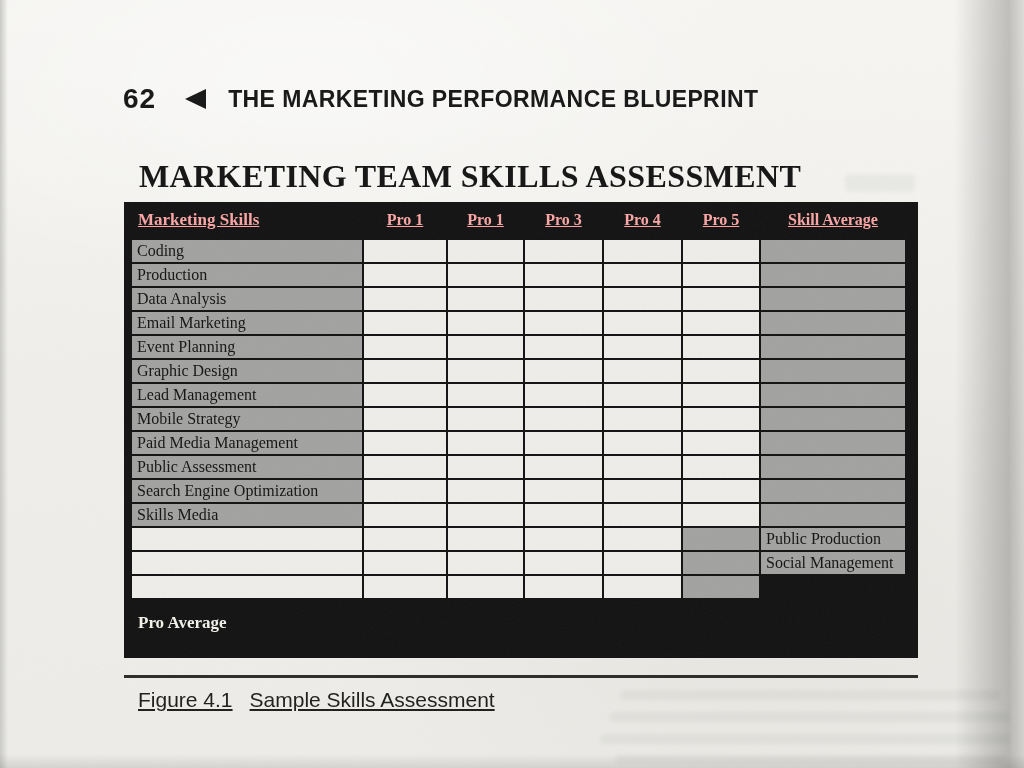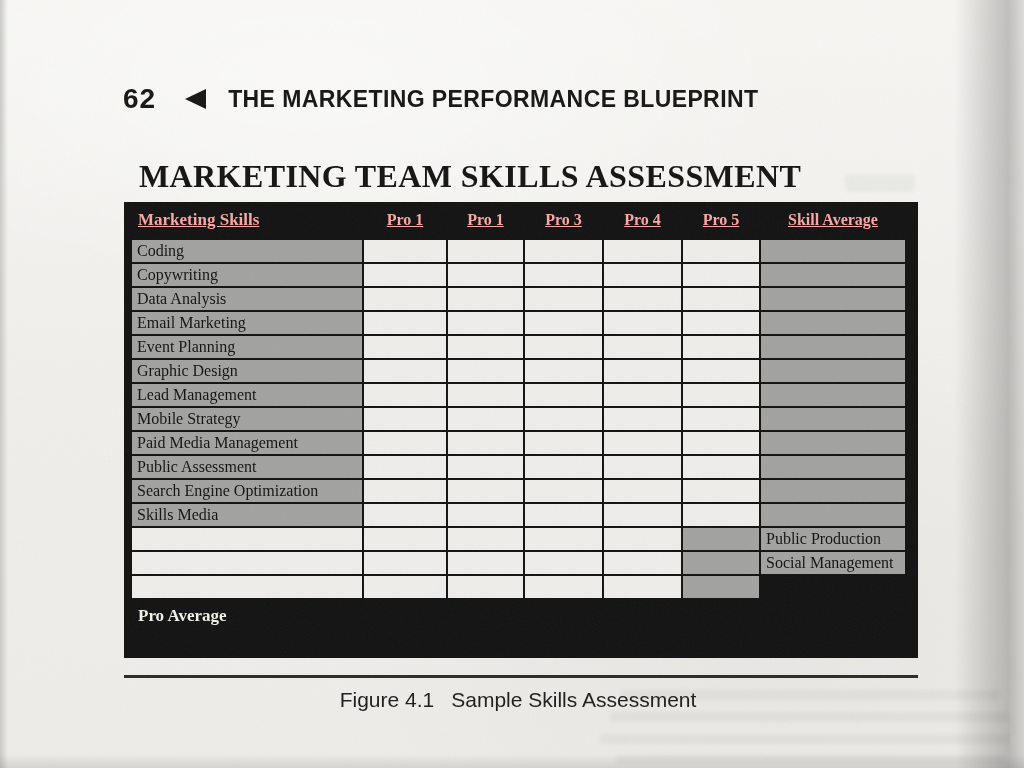--- a/index.html
+++ b/index.html
@@ -68,38 +68,38 @@
   }
   .hc.first{justify-content:flex-start;padding-left:6px;font-size:17px;}
   .nc{
     background:var(--gray,#a2a2a0);color:#131313;
     font-family:"Liberation Serif", serif;font-size:16px;
     display:flex;align-items:center;padding-left:5px;white-space:nowrap;overflow:hidden;
   }
   .wc{background:var(--white,#eeede9);}
   .ac{background:var(--gray,#a2a2a0);}
   .tbl-footer{
-    margin-top:8px;height:33px;width:761px;display:flex;align-items:flex-start;
+    margin-top:8px;height:33px;width:761px;display:flex;align-items:center;
   }
   .f-label{
     width:232px;box-sizing:border-box;padding-left:6px;
     color:#f2f1ea;font-family:"Liberation Serif", serif;font-weight:700;font-size:17px;
     display:flex;align-items:center;white-space:nowrap;
   }
   .f-cell{background:var(--gray,#a9a9a6);margin-right:2px;}
   .f-c1{width:82px;} .f-c2{width:75px;} .f-c3{width:77px;} .f-c4{width:77px;} .f-c5{width:76px;}
   .f-rest{flex:1;background:var(--frame,#121212);}
 
   
   .caption-rule{
     position:absolute;left:124px;top:675px;width:794px;height:3px;background:#2b2b29;
   }
   .caption{
-    position:absolute;left:121px;top:688px;width:794px;text-align:center;
-    font-family:"Liberation Sans", sans-serif;font-size:21px;color:#1d1d1b;white-space:nowrap;
+    position:absolute;left:138px;top:688px;width:794px;text-align:left;
+    font-family:"Liberation Sans", sans-serif;font-size:21px;color:#1d1d1b;white-space:nowrap;text-decoration:underline;
   }
   .caption .gap{display:inline-block;width:17px;}
 
   
   .ghosts{position:absolute;inset:0;pointer-events:none;}
   .ghost{
     position:absolute;background:#37443a;border-radius:4px;
     filter:blur(2px);
   }
   .noise{position:absolute;inset:0;opacity:.05;pointer-events:none;}
@@ -146,21 +146,21 @@
       <div class="hc">Pro 4</div>
       <div class="hc">Pro 5</div>
       <div class="hc">Skill Average</div>
       <div class="nc">Coding</div>
       <div class="wc"></div>
       <div class="wc"></div>
       <div class="wc"></div>
       <div class="wc"></div>
       <div class="wc"></div>
       <div class="ac"></div>
-      <div class="nc">Copywriting</div>
+      <div class="nc">Production</div>
       <div class="wc"></div>
       <div class="wc"></div>
       <div class="wc"></div>
       <div class="wc"></div>
       <div class="wc"></div>
       <div class="ac"></div>
       <div class="nc">Data Analysis</div>
       <div class="wc"></div>
       <div class="wc"></div>
       <div class="wc"></div>

